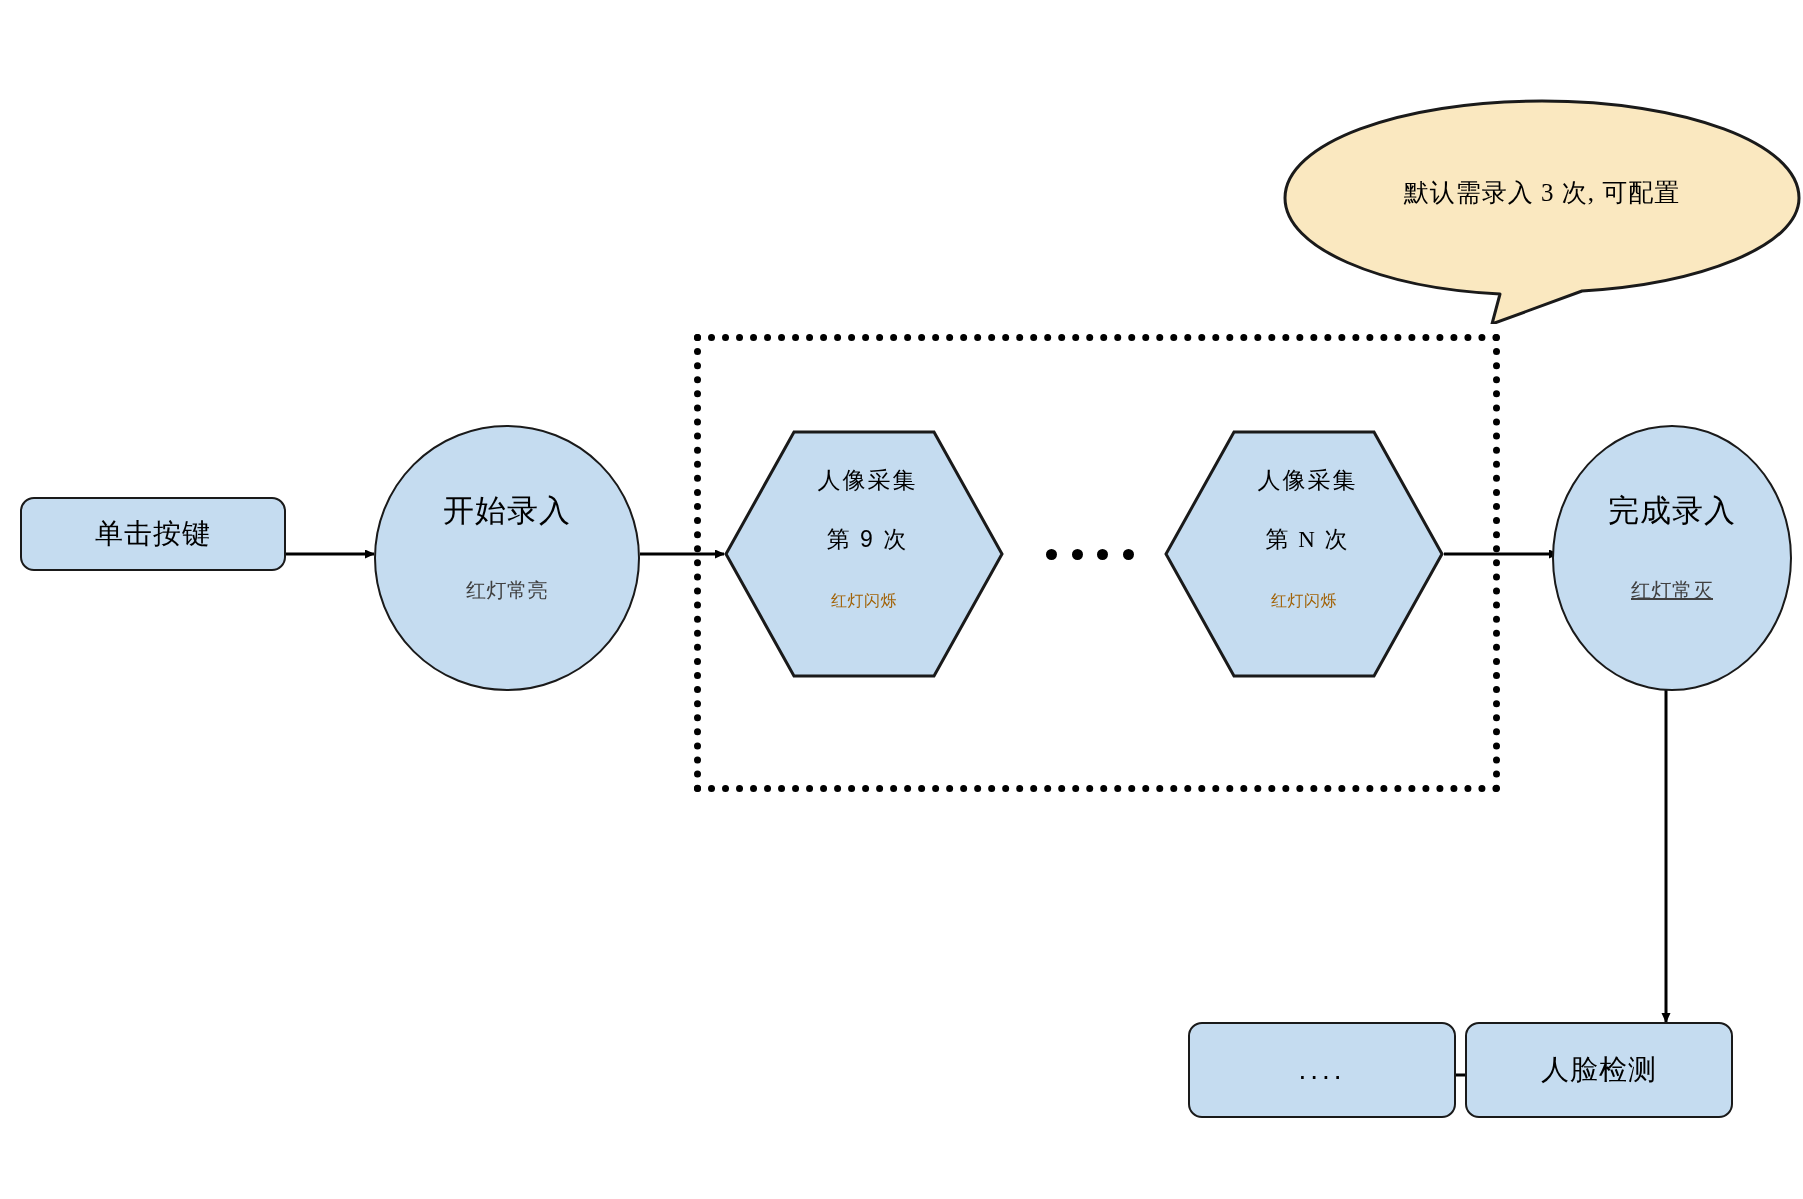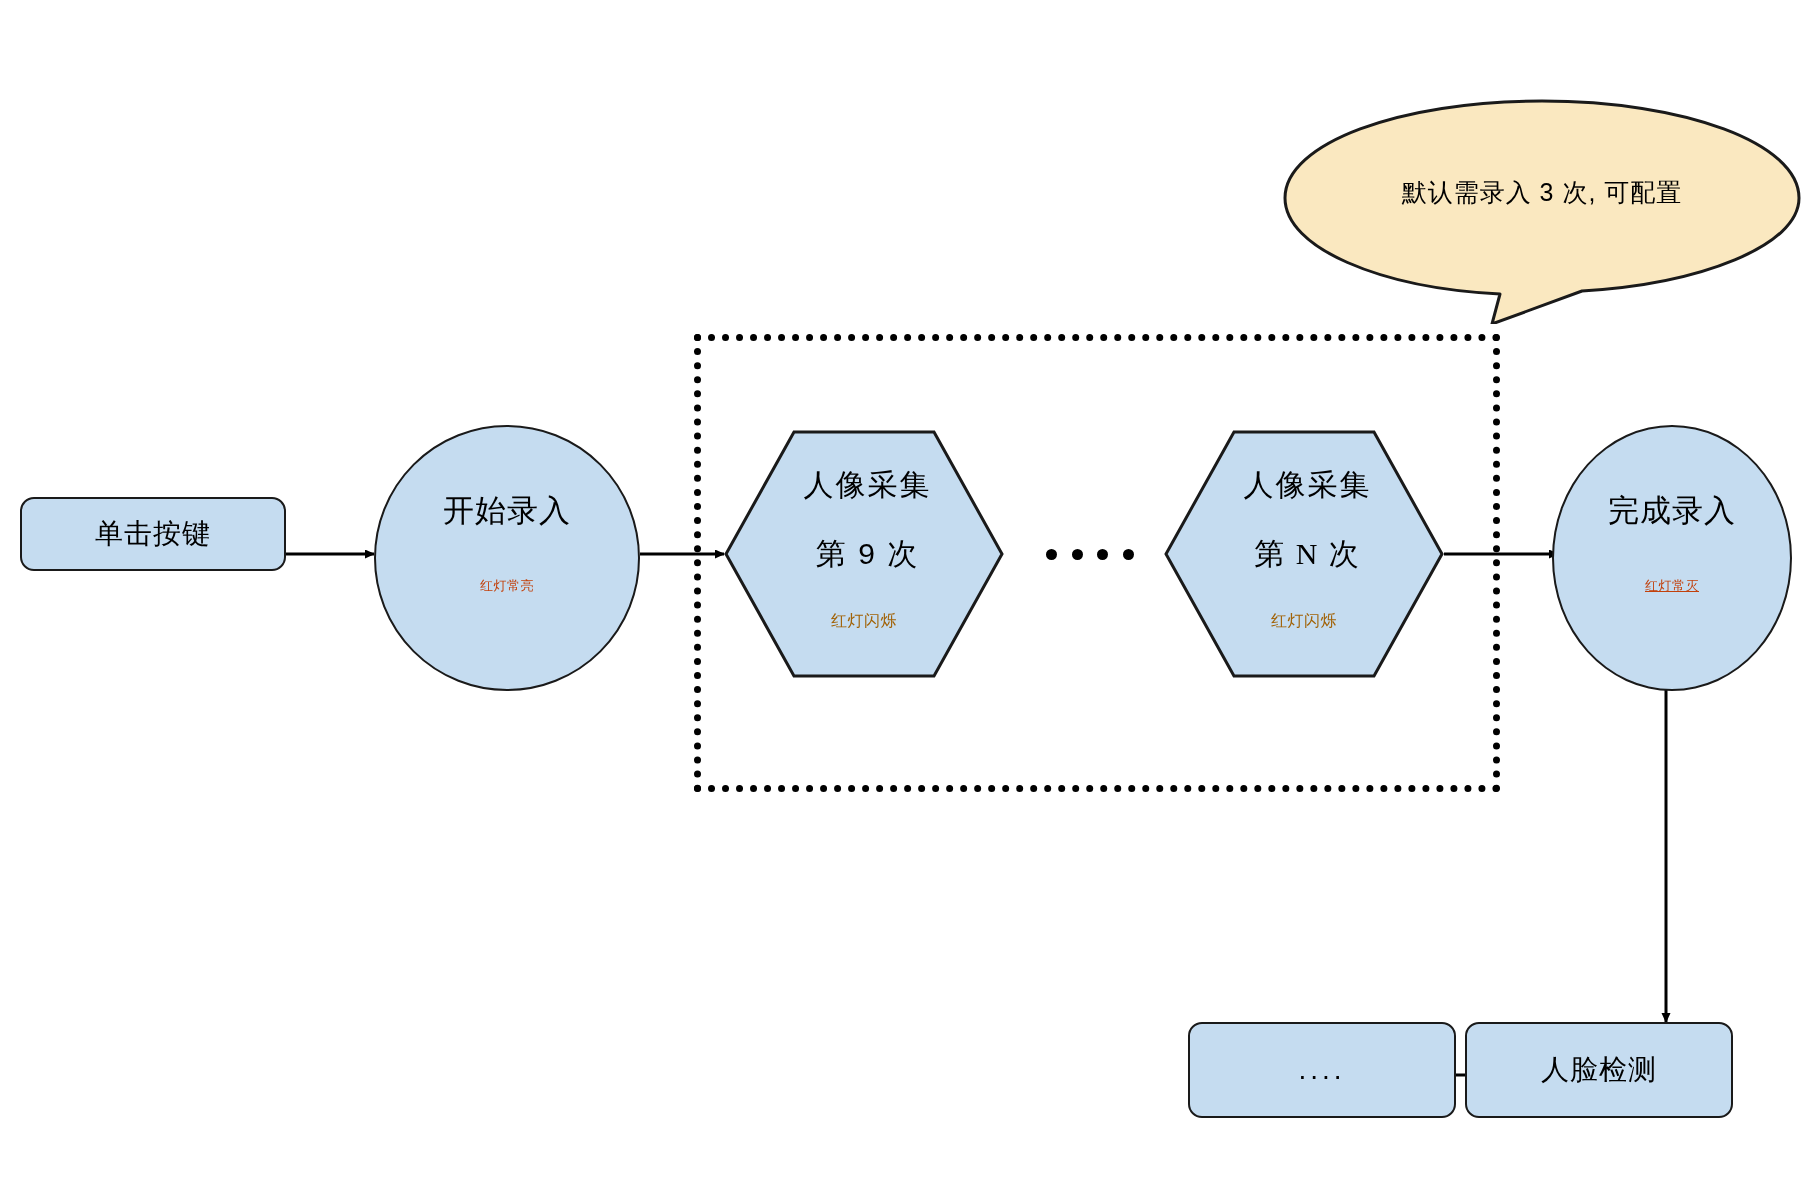--- a/index.html
+++ b/index.html
@@ -26,31 +26,31 @@
   }
 
   
   .circle{
     background:#c5dcf0;
     border:2px solid #1a1a1a;
     border-radius:50%;
     display:flex;flex-direction:column;align-items:center;justify-content:flex-start;
   }
   .circle .main{font-size:31px;color:#000;letter-spacing:1px;font-family:Liberation Mono, monospace;}
-  .circle .sub{font-size:13px;color:#c2410c;letter-spacing:0.5px;}
+  .circle .sub{font-size:20px;color:#404040;letter-spacing:0.5px;}
 
   
   .hex{}
   .hex svg{position:absolute;left:0;top:0;}
   .hex .hextext{
     position:absolute;left:0;top:0;width:100%;height:100%;
     display:flex;flex-direction:column;align-items:center;justify-content:flex-start;
     pointer-events:none;
   }
-  .hex .main1,.hex .main2{font-size:30px;color:#000;letter-spacing:2px;margin-left:7px;}
+  .hex .main1,.hex .main2{font-size:23px;color:#000;letter-spacing:2px;margin-left:7px;}
   .hex .sub{font-size:16px;color:#a16207;letter-spacing:0.5px;}
 
   
   .dotted-loop{
     border:7px dotted #000;
     background:transparent;
   }
 
   
   .callout{}
@@ -150,18 +150,18 @@
 
   <div class="node callout" style="left:1280px;top:98px;width:524px;height:226px;">
     <svg width="524" height="226" viewBox="0 0 524 226">
       <path d="M262,3
                C120,3 5,45 5,100
                C5,150 100,190 220,196
                L212,226 L302,193
                C420,186 519,148 519,100
                C519,45 404,3 262,3 Z" fill="#fae8c0" stroke="#1a1a1a" stroke-width="3" stroke-linejoin="round"></path>
     </svg>
-    <div class="ctext" style="padding-top:78px;">
+    <div class="ctext" style="padding-top:78px;font-family:Liberation Serif, serif;">
       <span>默认需录入 3 次, 可配置</span>
     </div>
   </div>
 
 </div>
 
 </body></html>

